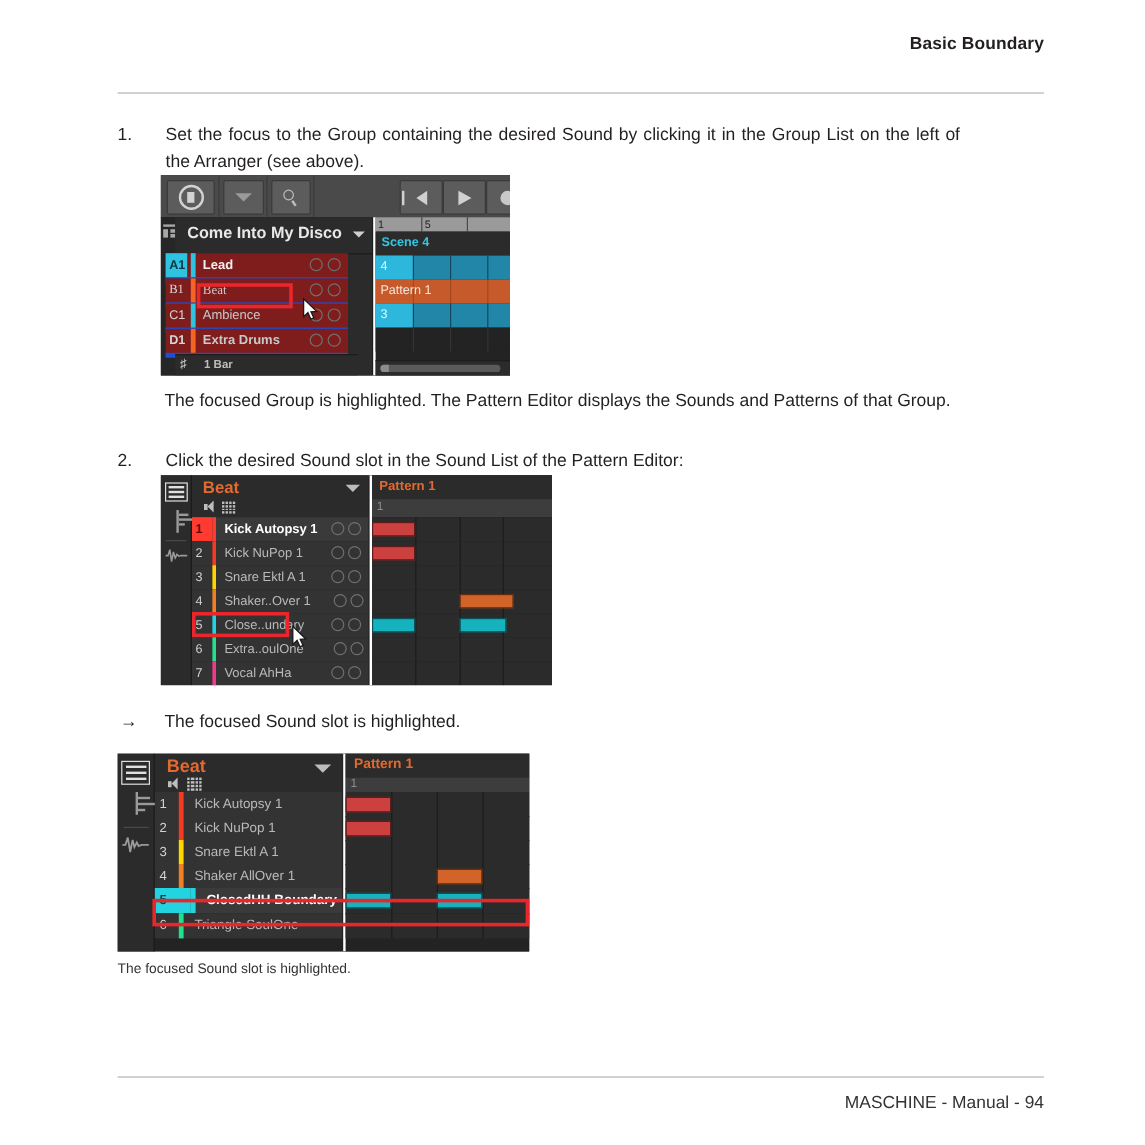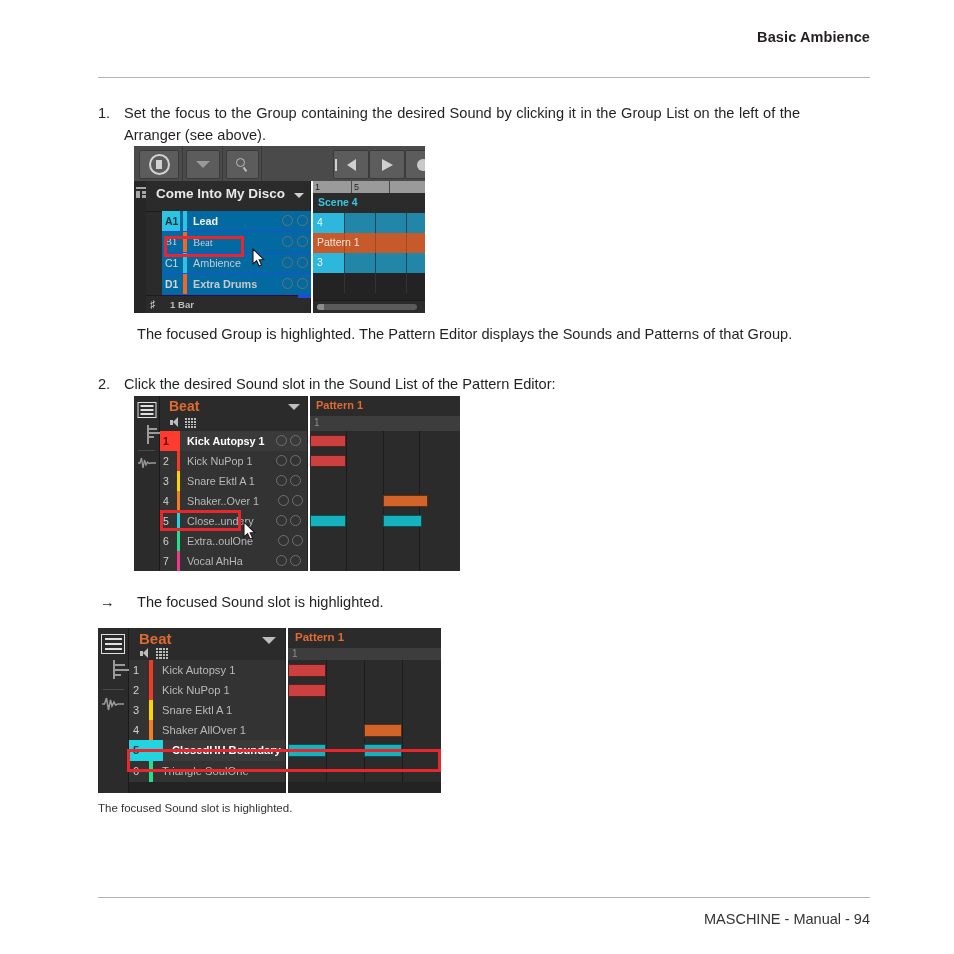--- a/index.html
+++ b/index.html
@@ -73,21 +73,21 @@
     color: #231f20;
   }
   .step-num {
     position: absolute;
     left: 0;
     top: 0;
     width: 26px;
     text-align: left;
   }
   .step-body {
-    margin-left: 26px;
+    margin-left: 40px;
     text-align: justify;
   }
   .para {
     position: absolute;
     font-size: 14.6px;
     line-height: 21.5px;
     color: #231f20;
     text-align: justify;
   }
   .arrow-row {
@@ -251,24 +251,24 @@
   .arr-project-caret {
     position: absolute;
     right: 6px; top: 12px;
     width: 0; height: 0;
     border-left: 5px solid transparent;
     border-right: 5px solid transparent;
     border-top: 5px solid #cfcfcf;
   }
   .grp-row {
     position: absolute;
-    left: 28px;
+    left: 4px;
     width: 152px; height: 20px;
     border-bottom: 4px solid #1d4ed8;
-    background: #0369a1;
+    background: #7f1d1d;
   }
   .grp-letter {
     position: absolute;
     left: 0; top: 0;
     width: 18px; height: 20px;
     font-size: 10.5px;
     color: #d6d6d6;
     line-height: 20px;
     padding-left: 3px;
     box-sizing: border-box;
@@ -587,21 +587,21 @@
   .note {
     position: absolute;
     border: 1px solid rgba(0,0,0,.55);
     box-sizing: border-box;
   }
 </style>
 </head>
 <body>
 
 <div class="page-header">
-  <div class="hdr-title">Basic Ambience</div>
+  <div class="hdr-title">Basic Boundary</div>
 </div>
 <div class="hdr-rule"></div>
 
 <div class="step" style="left:98px; top:103px; width:702px;">
   <span class="step-num">1.</span>
   <div class="step-body">Set the focus to the Group containing the desired Sound by clicking it in the Group List on the left of the Arranger (see above).</div>
 </div>
 
 <div class="ui" id="shot-arranger">
 

